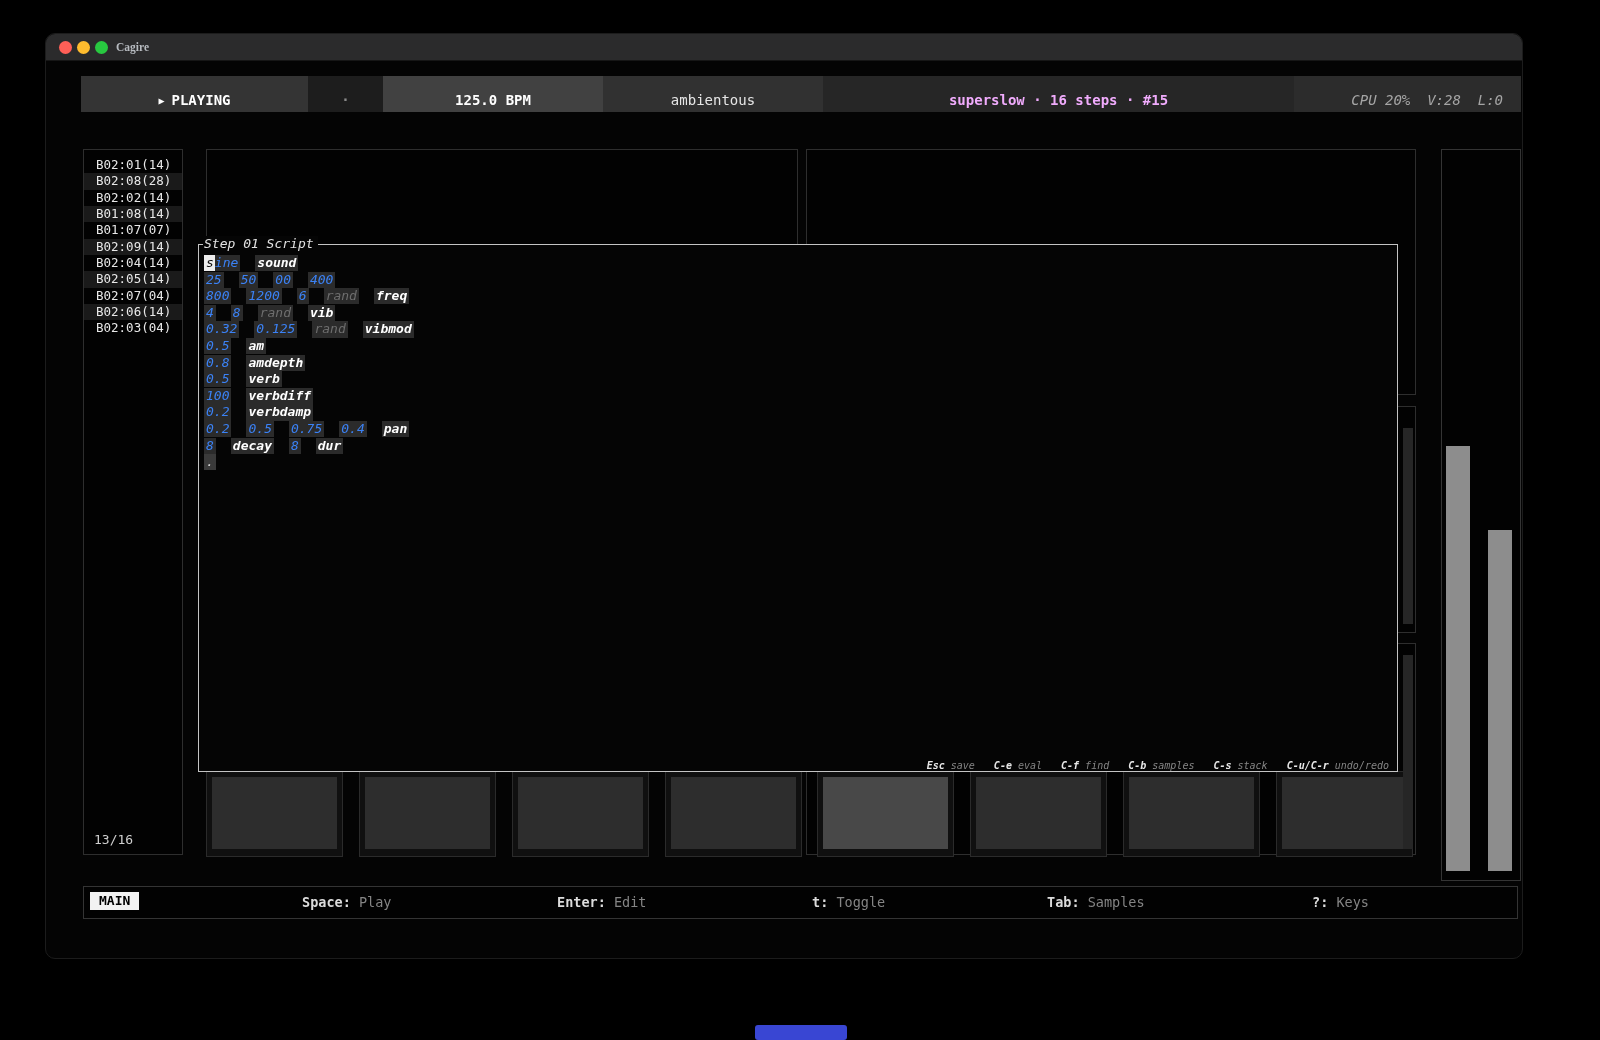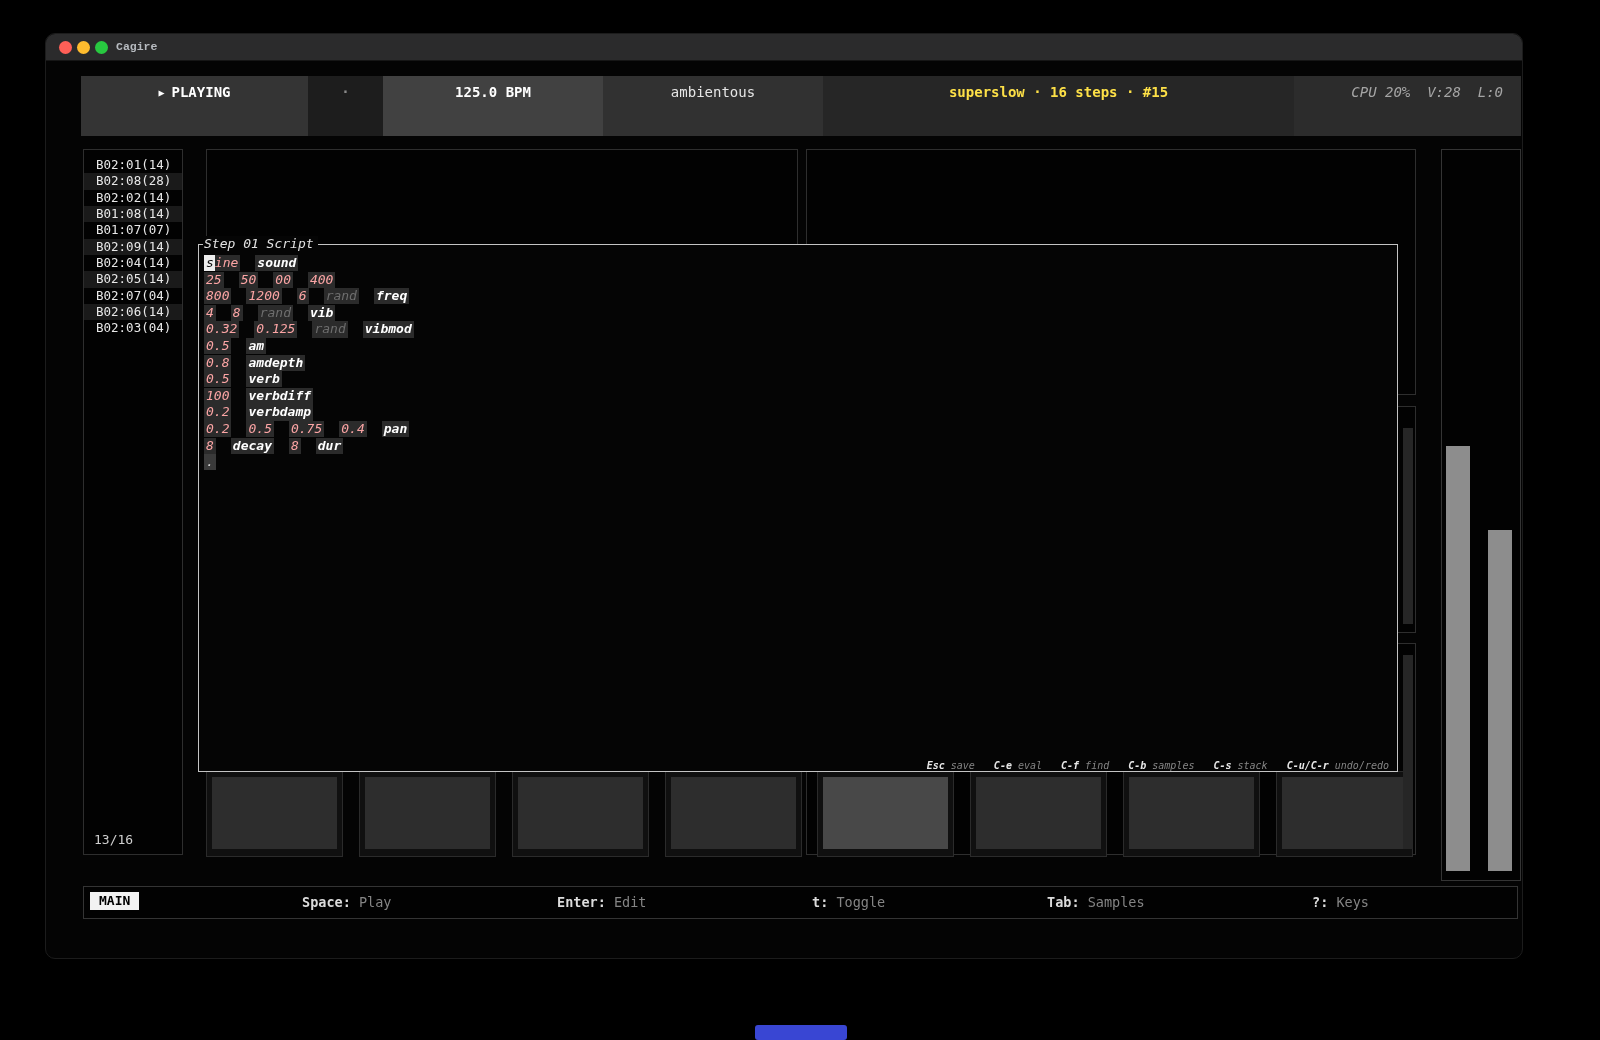--- a/index.html
+++ b/index.html
@@ -10,31 +10,31 @@
   
   #win{position:absolute;left:45px;top:33px;width:1476px;height:924px;
        background:#040404;border-radius:10px;border:1px solid #1c1c1c;overflow:hidden;}
   #titlebar{position:absolute;left:0;top:0;width:100%;height:26px;background:#2b2b2c;
             border-bottom:1px solid #161616;}
   .tl{position:absolute;top:7px;width:13px;height:13px;border-radius:50%;}
   #tl-close{left:13px;background:#ff5f57;}
   #tl-min{left:31px;background:#febc2e;}
   #tl-zoom{left:49px;background:#28c840;}
   #win-title{position:absolute;left:70px;top:0;line-height:26px;
-             font-family:Liberation Mono, monospace;font-size:11.5px;font-weight:bold;color:#b7bbc0;}
+             font-family:Liberation Serif, serif;font-size:11.5px;font-weight:bold;color:#b7bbc0;}
 
   
   #topbar{position:absolute;left:35px;top:42px;width:1440px;height:48px;display:flex;font-size:14px;}
-  #topbar>div{height:60px;line-height:32px;text-align:center;overflow:hidden;}
+  #topbar>div{height:36px;line-height:48px;text-align:center;overflow:hidden;}
   #seg-transport{width:227px;background:#343434;color:#fff;font-weight:bold;}
   #seg-transport .ticon{font-size:10px;margin-right:7px;position:relative;top:-1px;}
   #seg-beat{width:75px;background:#1d1d1d;color:#8a8a8a;font-weight:bold;}
   #seg-bpm{width:220px;background:#414141;color:#fff;font-weight:bold;}
   #seg-scale{width:220px;background:#313131;color:#e6e6e6;}
-  #seg-pattern{width:471px;background:#262626;color:#fde047;font-weight:bold;}
+  #seg-pattern{width:471px;background:#262626;color:#f0abfc;font-weight:bold;}
   #seg-stats{width:227px;background:#2c2c2c;color:#a5a5a5;text-align:right !important;
              padding-right:18px;box-sizing:border-box;font-style:italic;}
 
   
   #sidebar{position:absolute;left:37px;top:115px;width:98px;height:704px;
            border:1px solid #2e2e2e;background:#020202;}
   #sample-list{position:absolute;top:7px;left:0;width:100%;}
   .srow{height:16.35px;line-height:16.35px;padding-left:12px;font-size:12.5px;color:#e8e8e8;}
   .srow.alt{background:#1a1a1a;}
   #sample-counter{position:absolute;left:10px;bottom:7px;font-size:13px;color:#cfcfcf;}
@@ -61,21 +61,21 @@
   
   #editor{position:absolute;left:152px;top:210px;width:1198px;height:526px;
           background:#050505;border:1px solid #c4c4c4;z-index:10;font-style:italic;}
   #editor-title{position:absolute;top:-9px;left:4px;background:#050505;padding:0 4px 0 1px;
                 font-size:13px;color:#e2e2e2;}
   #code{position:absolute;left:5px;top:10px;}
   .cline{height:16.6px;line-height:16.2px;font-size:13px;}
   .tok{display:inline-block;padding:0 2px;margin-left:15px;background:#2b2b2b;vertical-align:top;}
   .cline .tok:first-child{margin-left:0;}
   .tok.glue{margin-left:0;padding-left:0;}
-  .tok.n{color:#fca5a5;}
+  .tok.n{color:#3b82f6;}
   .tok.kw{color:#ffffff;font-weight:bold;}
   .tok.dim{color:#6e6e6e;}
   .tok.cur{background:#ededed;color:#0a0a0a;padding:0 1px 0 2px;margin-right:0;}
   .tok.dot{background:#3a3a3a;color:#d8d8d8;min-width:8px;}
   #editor-help{position:absolute;right:8px;bottom:0;font-size:10px;white-space:pre;}
   .hitem{margin-left:19px;}
   .hitem:first-child{margin-left:0;}
   .hk{color:#e8e8e8;font-weight:bold;}
   .hl{color:#858585;}
 

